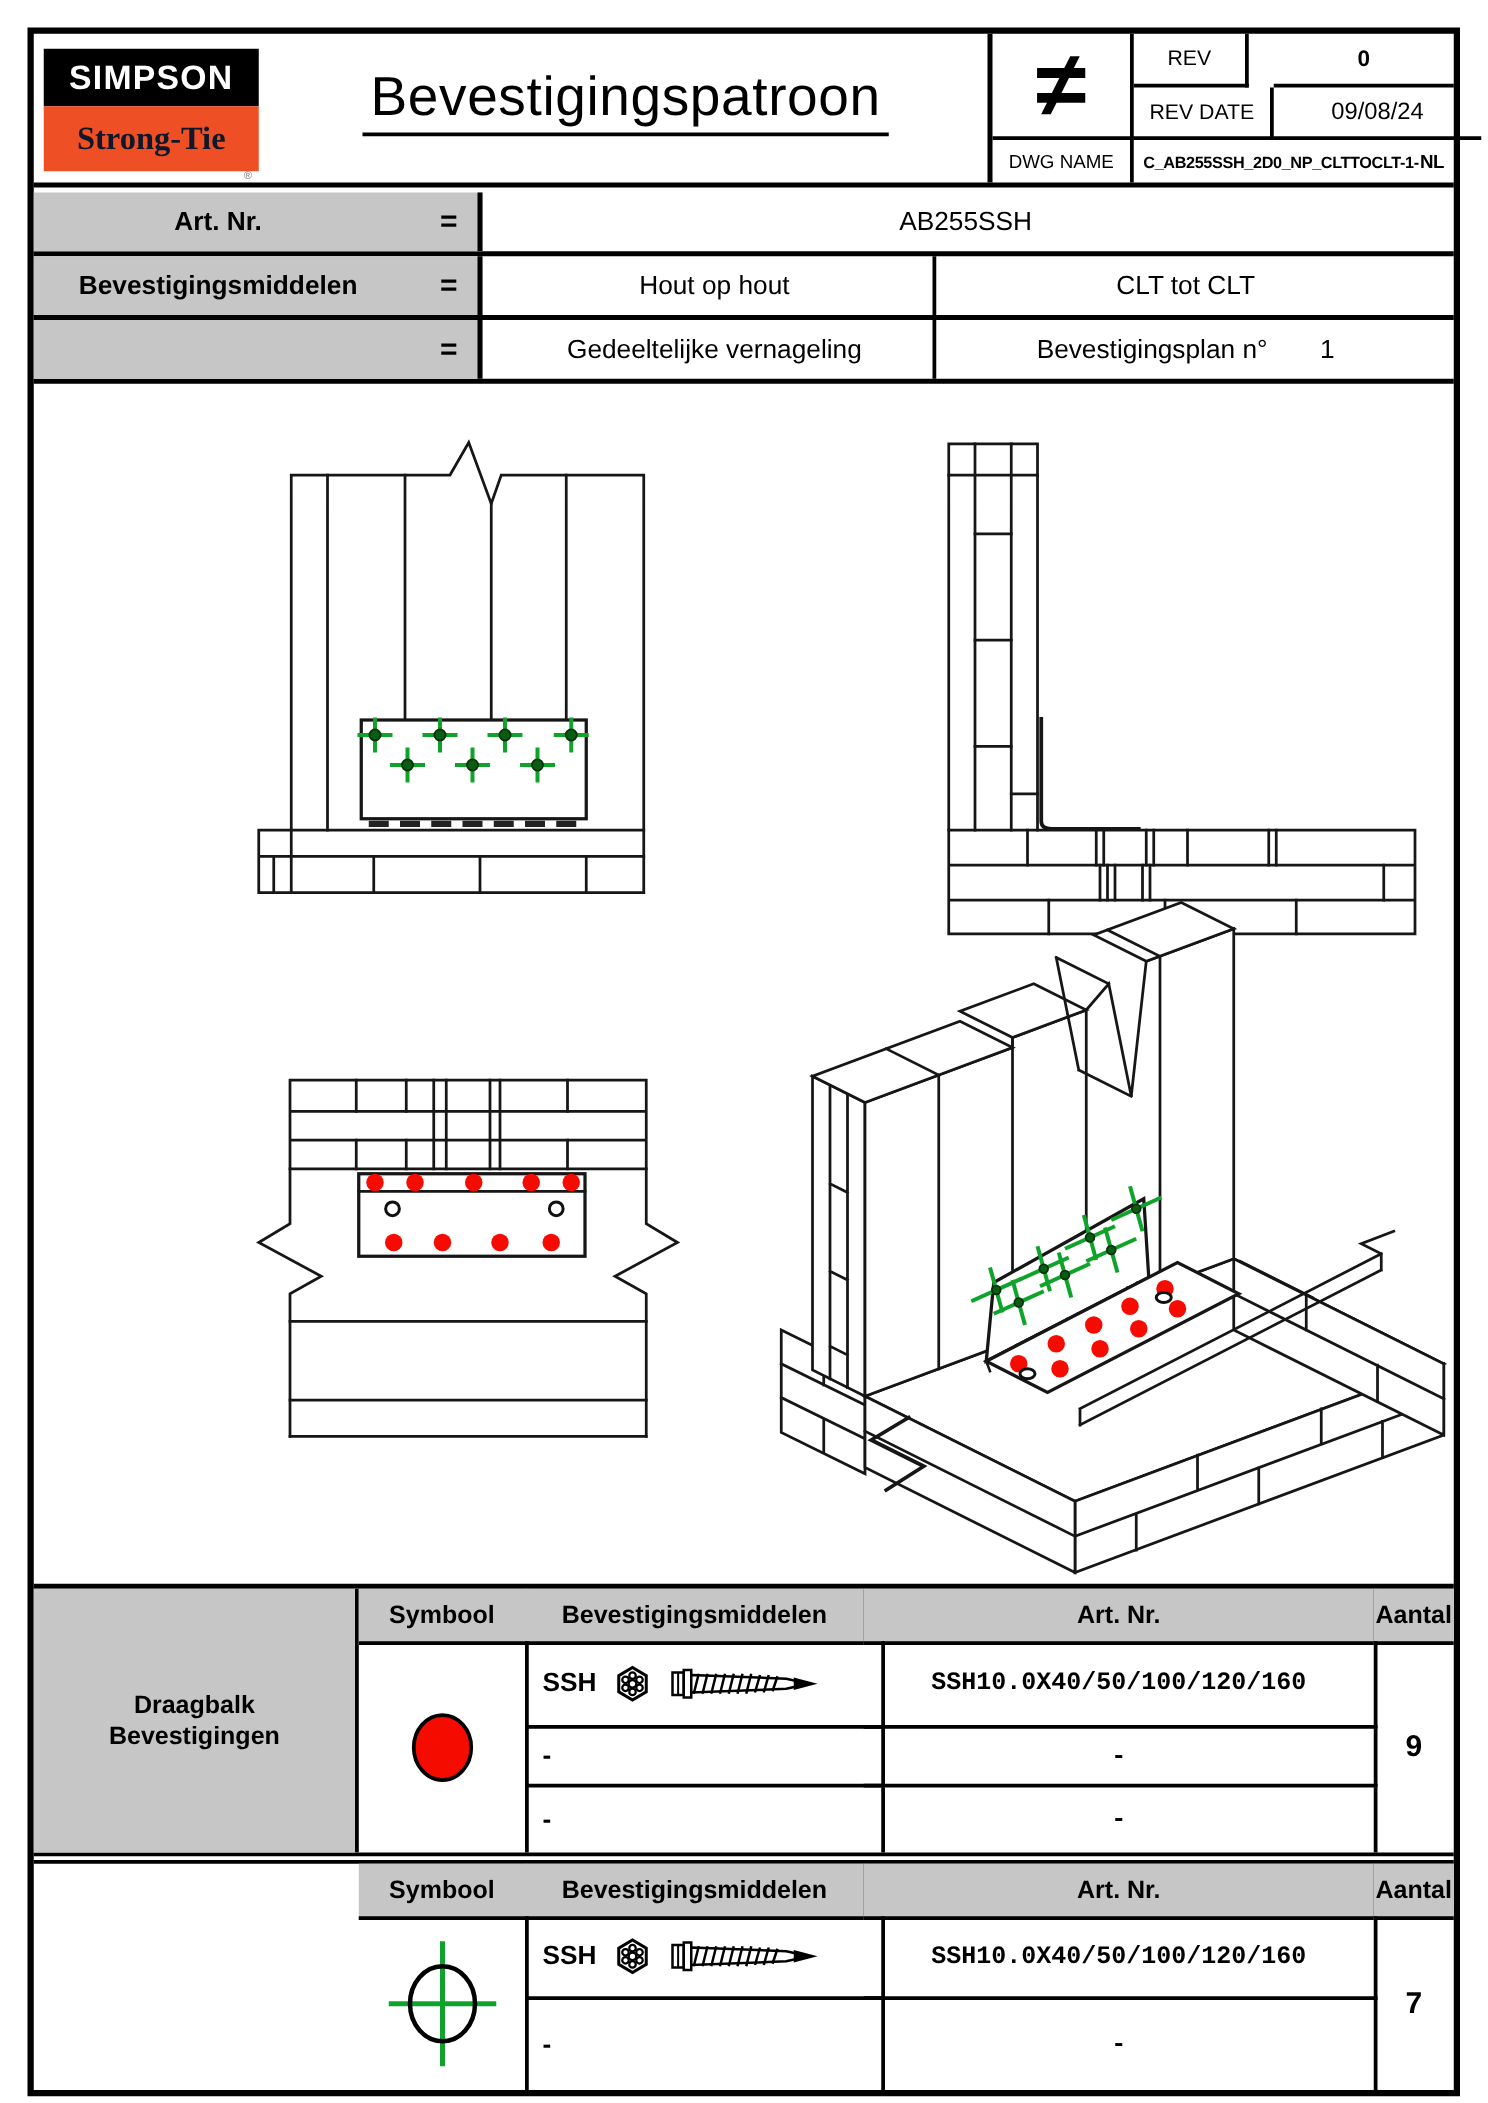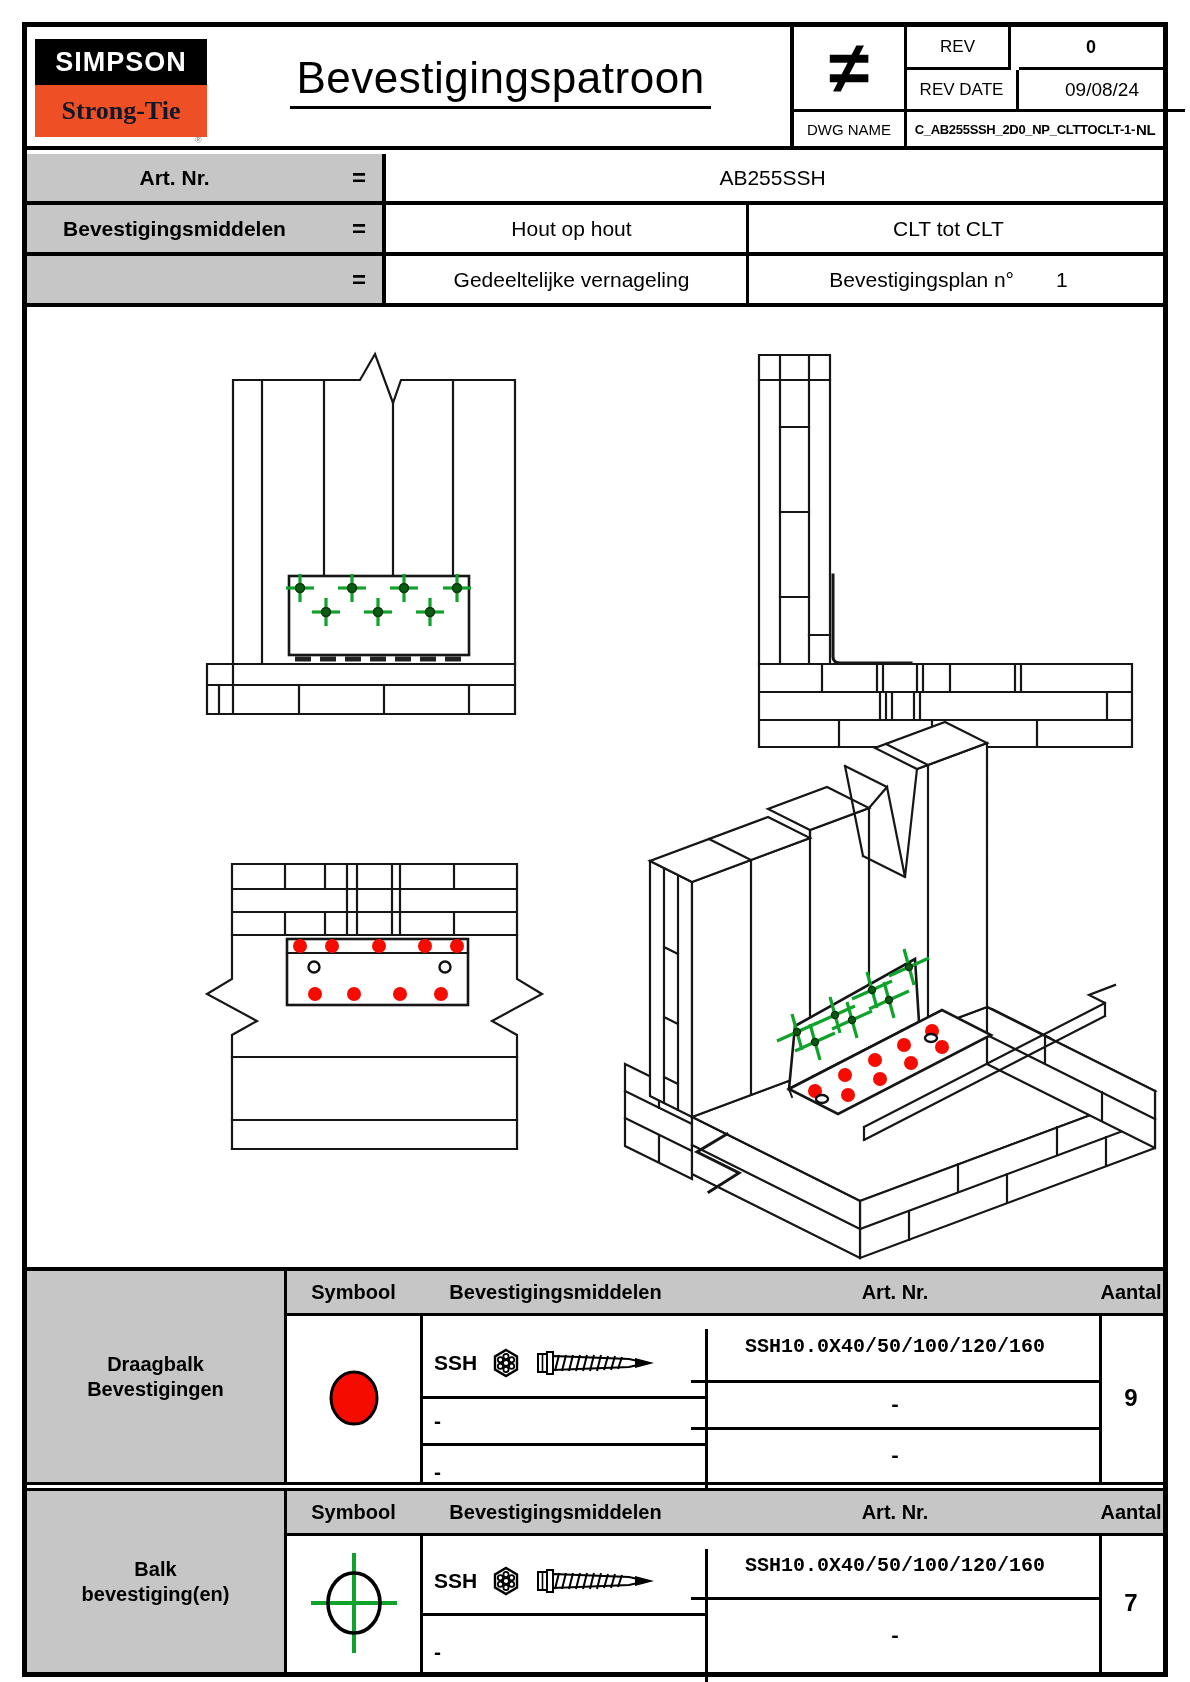--- a/index.html
+++ b/index.html
@@ -13,21 +13,21 @@
   
   .header{left:0;top:0;width:100%;height:123px;border-bottom:4px solid #000;}
   .logo-area{left:0;top:0;width:767px;height:119px;border-right:4px solid #000;}
   .logo{left:8px;top:12px;width:172px;height:120px;padding-left:34px;}
   .logo-black{left:0;top:0;width:172px;height:46px;background:#000;color:#fff;font-weight:bold;font-size:27px;letter-spacing:1px;}
   .logo-orange{left:0;top:46px;width:172px;height:52px;background:var(--brand-orange);color:#0f172a;font-weight:bold;font-size:26px;font-family:"Liberation Serif",serif;}
   .logo-reg{left:160px;top:96px;font-size:9px;color:#777;}
   .title-wrap{left:180px;top:0;width:587px;height:107px;}
   .title-text{font-size:44px;letter-spacing:.5px;border-bottom:3px solid #000;padding:0 6px 3px 6px;}
   .neq-cell{left:767px;top:0;width:113px;height:85px;border-right:3px solid #000;border-bottom:3px solid #000;font-size:74px;font-weight:bold;line-height:70px;}
-  .rev-l{left:880px;top:0;width:104px;height:43px;border-right:3px solid #000;border-bottom:3px solid #000;font-size:17px;}
+  .rev-l{left:880px;top:0;width:92px;height:43px;border-right:3px solid #000;border-bottom:3px solid #000;font-size:17px;}
   .rev-v{left:992px;top:0;width:144px;height:43px;border-bottom:3px solid #000;font-size:18px;}
   .revd-l{left:880px;top:43px;width:112px;height:42px;border-right:3px solid #000;border-bottom:3px solid #000;font-size:17px;}
   .revd-v{left:992px;top:43px;width:166px;height:42px;border-bottom:3px solid #000;font-size:19px;text-align:center;}
   .dwg-l{left:767px;top:85px;width:113px;height:34px;border-right:3px solid #000;font-size:15px;}
   .dwg-v{left:880px;top:85px;width:256px;height:34px;font-size:13px;font-weight:bold;letter-spacing:-.3px;}
   .dwg-v .suffix{font-size:15px;margin-left:1px;}
 
   
   .info-row{left:0;width:100%;height:51px;border-bottom:4px solid #000;}
   .info-label{left:0;top:0;width:355px;height:47px;border-right:4px solid #000;font-weight:bold;font-size:21px;position:absolute;}
@@ -56,21 +56,21 @@
   .t1{top:1244px;height:214px;border-bottom:3px solid #000;}
   .t2{top:1461px;height:184px;border-top:3px solid #000;}
   .g-label{left:0;top:0;width:260px;height:100%;border-right:3px solid #000;font-weight:bold;font-size:20px;line-height:25px;}
   .hd{top:0;height:42px;border-bottom:3px solid #000;font-weight:bold;font-size:20px;background:#c6c6c6;position:absolute;display:flex;align-items:center;justify-content:center;}
   .c-sym{left:260px;width:133px;border-right:3px solid #000;}
   .c-fas{left:393px;width:271px;border-right:3px solid #000;}
   .c-art{left:664px;width:408px;border-right:3px solid #000;}
   .c-qty{left:1072px;right:0;}
   .sym-body{left:260px;top:42px;width:133px;bottom:0;border-right:3px solid #000;position:absolute;display:flex;align-items:center;justify-content:center;}
   .qty-body{left:1072px;top:42px;right:0;bottom:0;position:absolute;display:flex;align-items:center;justify-content:center;font-weight:bold;font-size:24px;}
-  .fr{position:absolute;left:393px;width:271px;border-right:3px solid #000;border-bottom:3px solid #000;display:flex;align-items:center;padding-left:14px;font-weight:bold;font-size:21px;gap:14px;margin-top:16px;}
+  .fr{position:absolute;left:393px;width:271px;border-right:3px solid #000;border-bottom:3px solid #000;display:flex;align-items:center;padding-left:14px;font-weight:bold;font-size:21px;gap:14px;}
   .ar{position:absolute;left:664px;width:408px;border-right:3px solid #000;border-bottom:3px solid #000;display:flex;align-items:center;justify-content:center;font-weight:bold;font-size:20px;font-family:Liberation Mono, monospace;}
   .nb{border-bottom:none !important;}
 </style>
 </head>
 <body>
 
 <div class="sheet">
 
   <div class="abs header">
     <div class="abs logo-area">
@@ -341,26 +341,20 @@
     <div class="fr" style="top:112px;height:44px">-</div>
     <div class="ar" style="top:112px;height:44px">-</div>
 
     <div class="fr nb" style="top:159px;height:52px">-</div>
     <div class="ar nb" style="top:159px;height:52px">-</div>
 
     <div class="qty-body">9</div>
   </div>
 
   <div class="abs legend t2">
-    <div class="abs g-label gray cent">
-      <div>
-          <div>Balk</div>
-          <div>bevestiging(en)</div>
-        </div>
-    </div>
     <div class="hd c-sym">Symbool</div>
     <div class="hd c-fas">Bevestigingsmiddelen</div>
     <div class="hd c-art">Art. Nr.</div>
     <div class="hd c-qty">Aantal</div>
 
     <div class="sym-body">
       <svg width="96" height="112" viewBox="0 0 96 112">
         <line x1="48" y1="6" x2="48" y2="106" stroke="var(--marker-green)" stroke-width="4"></line>
         <line x1="5" y1="56" x2="91" y2="56" stroke="var(--marker-green)" stroke-width="4"></line>
         <ellipse cx="48" cy="56" rx="26" ry="30" fill="none" stroke="#000" stroke-width="3.6"></ellipse>

